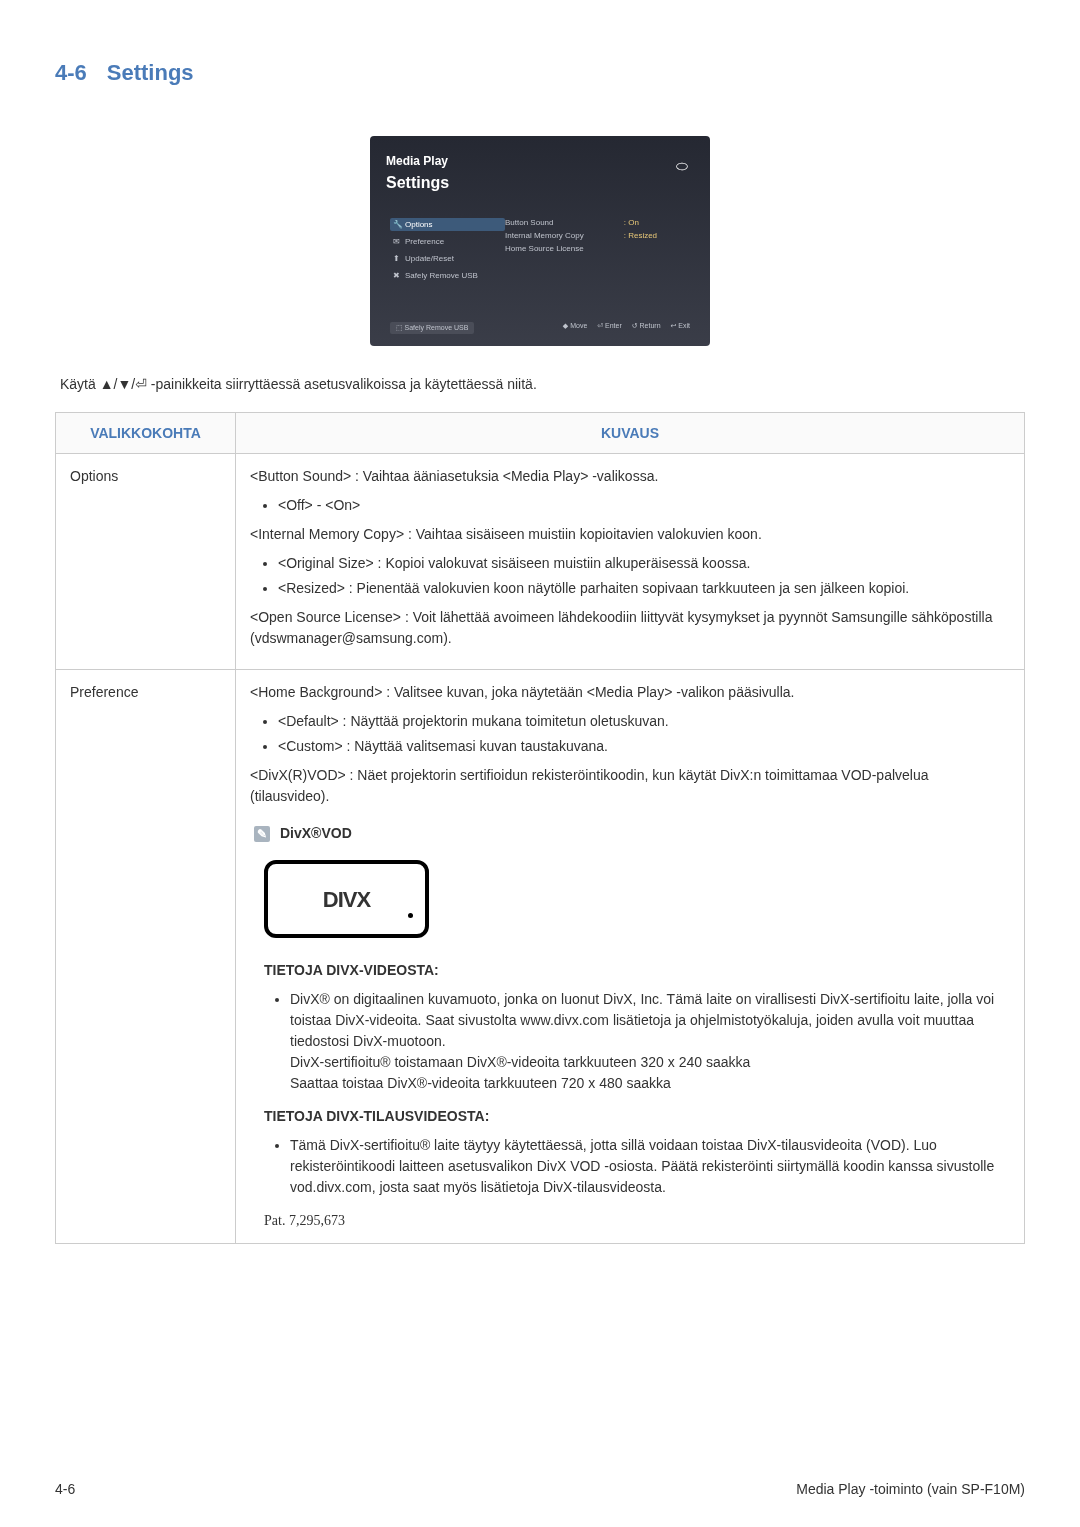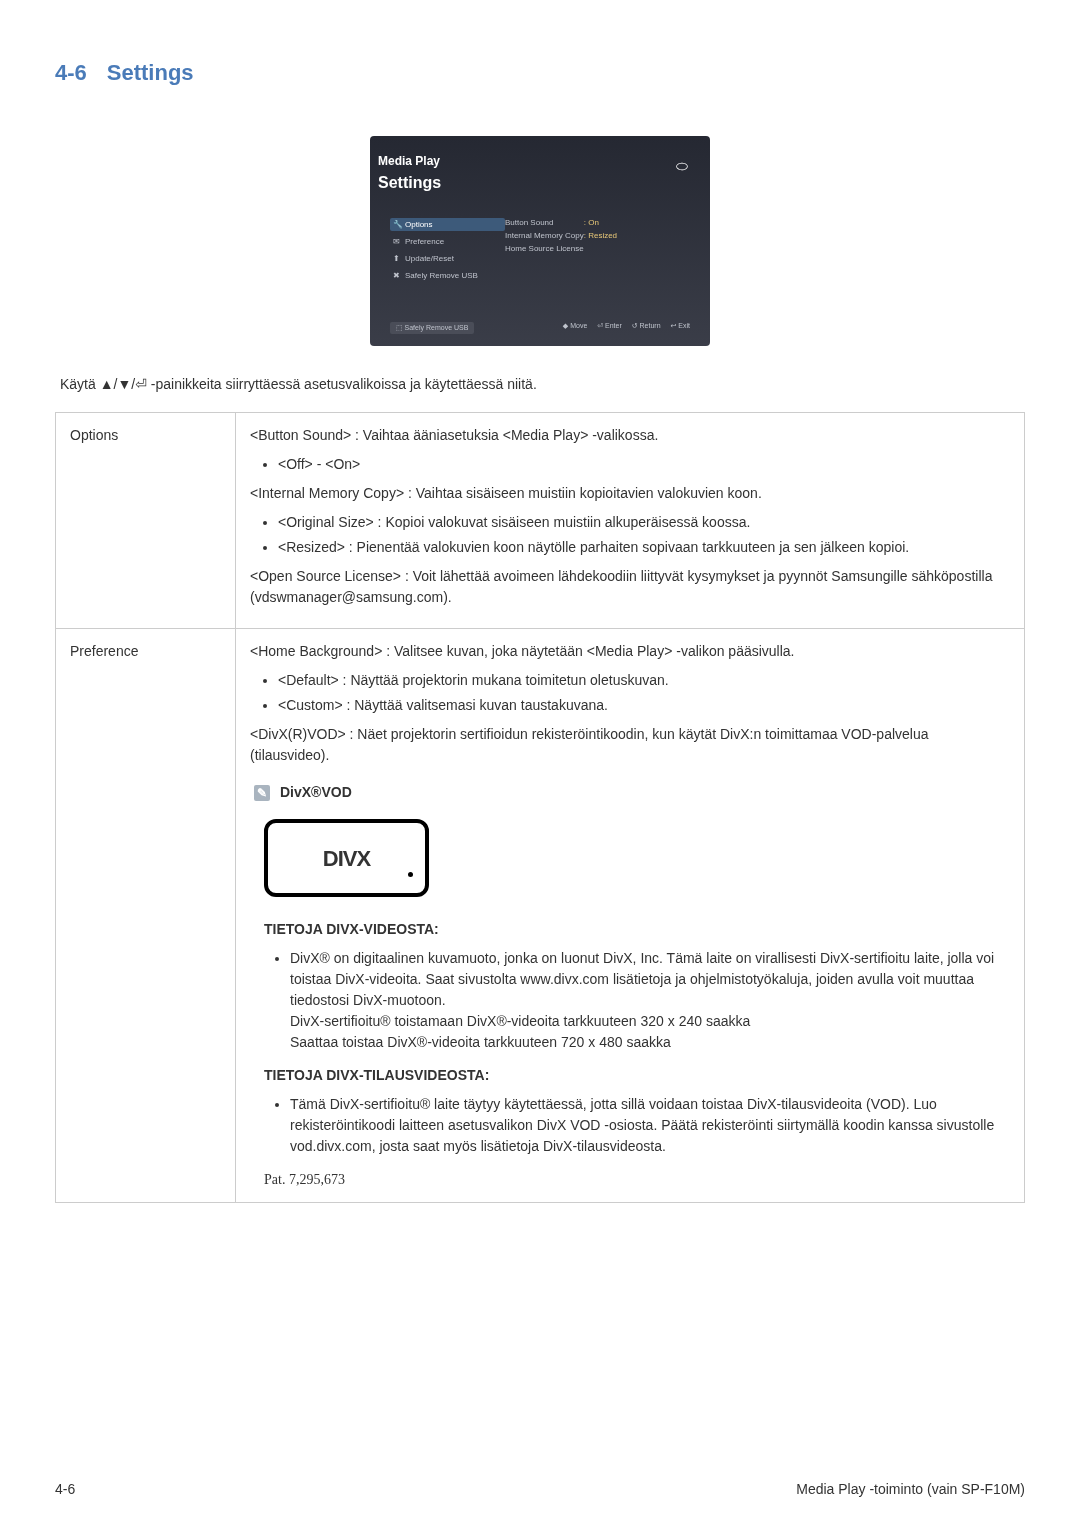--- a/index.html
+++ b/index.html
@@ -1,30 +1,30 @@
 <!DOCTYPE html>
 <html><head>
 <meta charset="utf-8">
 <style>
 * { margin: 0; padding: 0; box-sizing: border-box; }
 body { font-family: Arial, sans-serif; width: 1080px; height: 1527px; background: #fff; padding: 60px 55px 30px 55px; position: relative; font-size: 14px; color: #333; }
 .title-row { display: flex; gap: 20px; margin-bottom: 50px; }
 .section-num { color: #4a7bb8; font-size: 22px; font-weight: bold; }
 .section-title { color: #4a7bb8; font-size: 22px; font-weight: bold; }
 .screenshot { width: 340px; height: 210px; margin: 0 auto 30px auto; background: linear-gradient(to bottom, #252832 0%, #3a3d48 100%); border-radius: 4px; position: relative; overflow: hidden; }
-.sc-header { padding: 18px 20px 8px 8px; color: #fff; }
+.sc-header { padding: 18px 20px 8px 16px; color: #fff; }
 .sc-title1 { font-size: 12px; font-weight: bold; margin-bottom: 6px; }
 .sc-title2 { font-size: 16px; font-weight: bold; }
 .sc-icon { position: absolute; top: 22px; right: 22px; color: #fff; font-size: 14px; }
 .sc-body { display: flex; padding: 18px 20px 10px 20px; font-size: 8px; color: #bfc3cc; }
 .sc-left { width: 115px; }
 .sc-left-item { margin-bottom: 4px; padding: 2px 3px; display: flex; align-items: center; gap: 4px; }
 .sc-left-item.sel { background: #3d5a7a; color: #fff; border-radius: 2px; }
 .sc-ico { width: 8px; display: inline-block; }
-.sc-right { flex: 1; display: flex; }
+.sc-right { flex: 1; display: flex; gap: 40px; }
 .sc-rc1 .ri, .sc-rc2 .ri { margin-bottom: 4px; }
 .sc-rc2 { color: #e8c878; }
 .sc-bottom { position: absolute; bottom: 12px; left: 0; right: 0; display: flex; justify-content: space-between; padding: 0 20px; font-size: 7px; color: #bfc3cc; }
 .sc-bot-left { background: #4a4d58; padding: 2px 6px; border-radius: 2px; }
 .sc-bot-right span { margin-left: 8px; }
 .intro { margin: 0 0 20px 5px; }
 .arrows { font-family: Arial; }
 table.desc { width: 100%; border-collapse: collapse; margin-bottom: 10px; }
 table.desc th { border: 1px solid #ccc; padding: 12px 14px; text-align: center; color: #4a7bb8; font-weight: bold; font-size: 14px; background: #fafafa; }
 table.desc th.col1 { width: 180px; }
@@ -99,20 +99,24 @@
     </span>
   </div>
 </div>
 
 <div class="intro">
   <span>Käytä </span><span class="arrows">▲/▼/⏎</span><span> -painikkeita siirryttäessä asetusvalikoissa ja käytettäessä niitä.</span>
 </div>
 
 <table class="desc">
   <tbody>
+      <tr>
+    <th class="col1">VALIKKOKOHTA</th>
+    <th>KUVAUS</th>
+  </tr>
   <tr>
     <td class="c1">Options</td>
     <td>
       <div class="para">&lt;Button Sound&gt; : Vaihtaa ääniasetuksia &lt;Media Play&gt; -valikossa.</div>
       <ul class="ul">
             <li>&lt;Off&gt; - &lt;On&gt;</li>
           </ul>
       <div class="para">&lt;Internal Memory Copy&gt; : Vaihtaa sisäiseen muistiin kopioitavien valokuvien koon.</div>
       <ul class="ul">
         <li>&lt;Original Size&gt; : Kopioi valokuvat sisäiseen muistiin alkuperäisessä koossa.</li>

